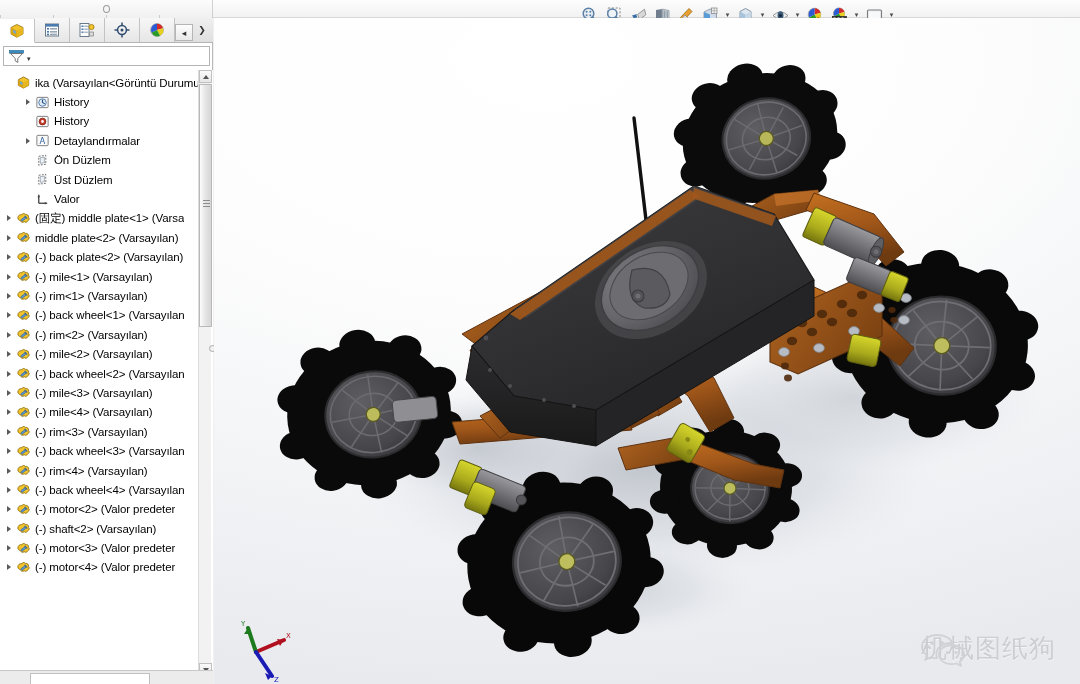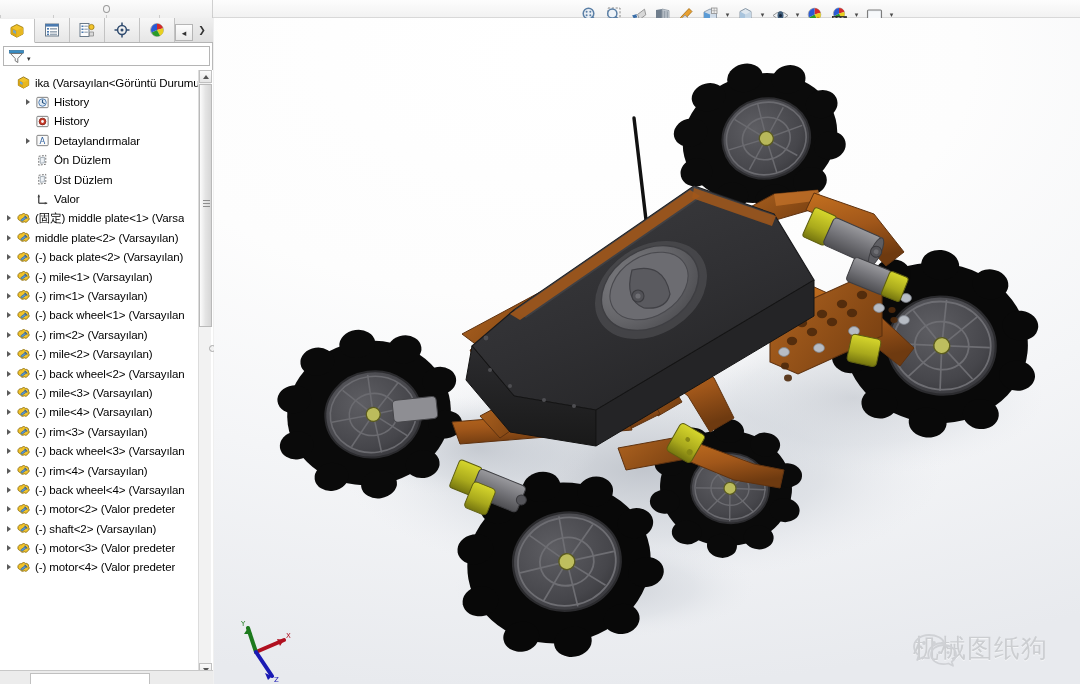--- a/index.html
+++ b/index.html
@@ -186,21 +186,21 @@
   #viewport svg { position: absolute; left: 0; top: 0; }
 
   
   #splitter-dot {
     position: absolute; left: 209px; top: 345px; width: 7px; height: 7px;
     border: 1px solid #a8a8a8; border-radius: 50%; background: #f2f2f2;
   }
 
   
   #watermark {
-    position: absolute; right: 32px; bottom: 18px;
+    position: absolute; right: 24px; bottom: 18px;
     display: flex; align-items: center; gap: 9px;
     opacity: 0.55;
     pointer-events: none;
     margin-left: 36px;
   }
   #wm-text {
     font-size: 26px; color: #b6b8bb; letter-spacing: 1px;
     font-family: "DejaVu Sans", sans-serif;
     text-shadow: 0 1px 0 #fff;
   }

